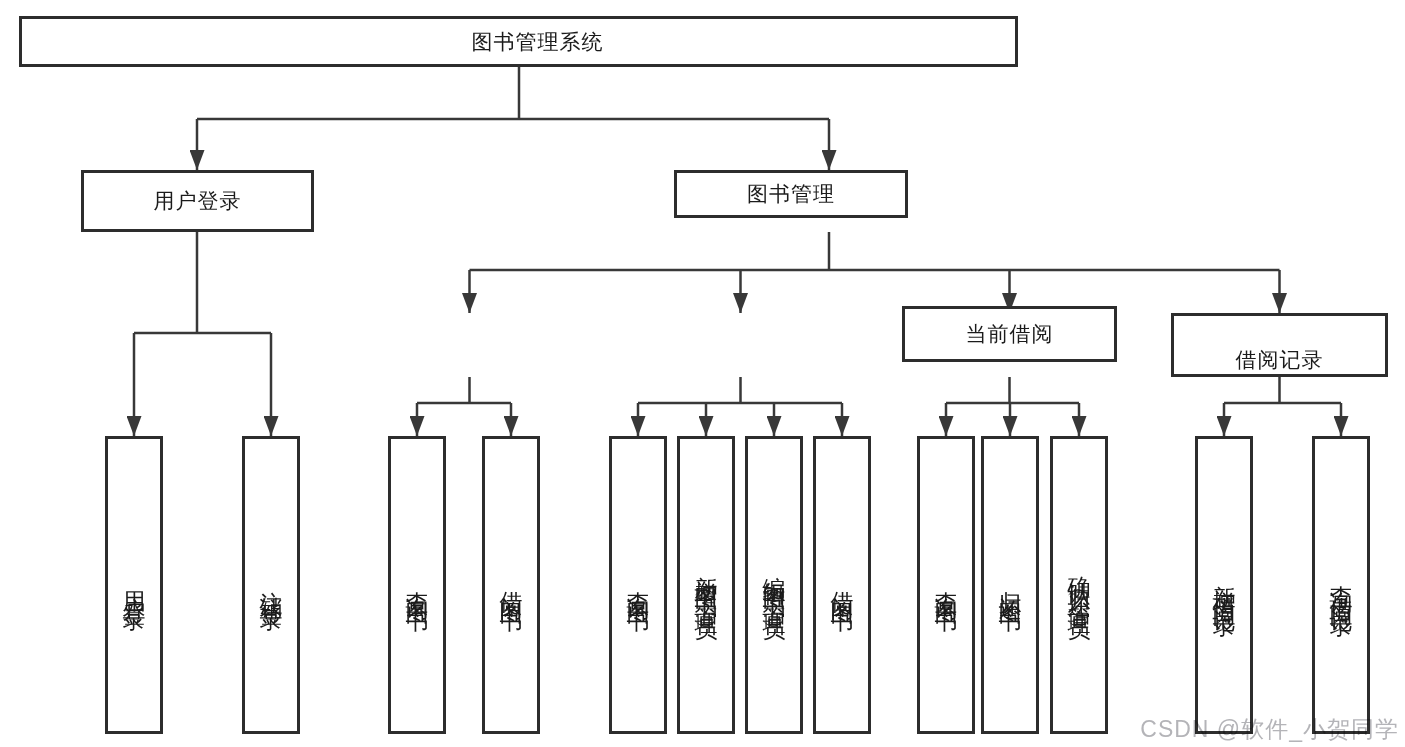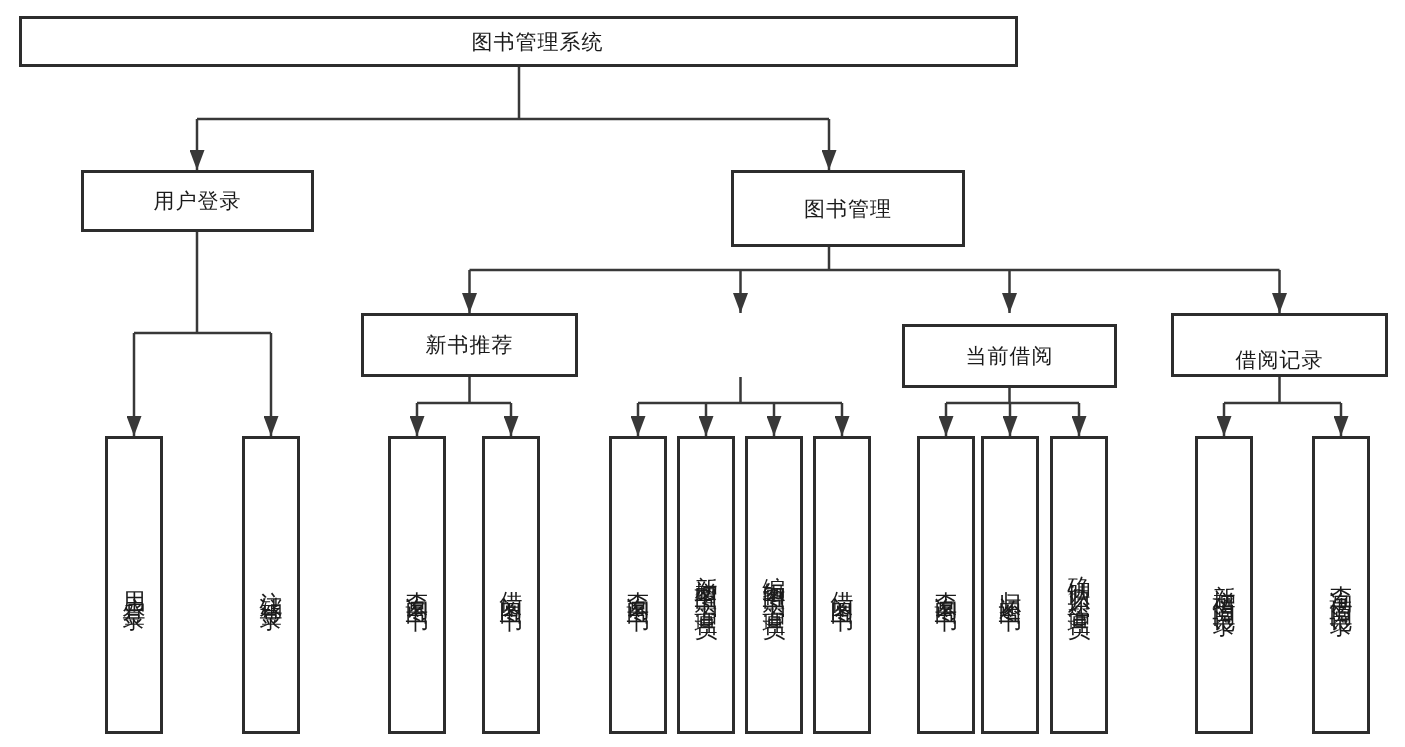--- a/index.html
+++ b/index.html
@@ -95,28 +95,25 @@
     </g>
   </svg>
 
   <div class="node h" style="left:19px; top:16px; width:999px; height:51px;padding-left:38px;">
     <span>图书管理系统</span>
   </div>
 
   <div class="node h" style="left:81px; top:170px; width:233px; height:62px;">
     <span>用户登录</span>
   </div>
-  <div class="node h" style="left:731px; top:170px; width:234px; height:77px;">
+  <div class="node h" style="left:674px; top:170px; width:234px; height:48px;">
     <span>图书管理</span>
   </div>
 
-  <div class="node h" style="left:361px; top:313px; width:217px; height:64px;">
-    <span>新书推荐</span>
-  </div>
-  <div class="node h" style="left:902px; top:324px; width:215px; height:64px;">
+  <div class="node h" style="left:902px; top:306px; width:215px; height:56px;">
     <span>当前借阅</span>
   </div>
   <div class="node h" style="left:1171px; top:313px; width:217px; height:64px;align-items:flex-end;">
     <span>借阅记录</span>
   </div>
 
   <div class="node leaf" style="left:105px; top:436px; width:58px; height:298px;">
     <span>用户登录</span>
   </div>
   <div class="node leaf" style="left:242px; top:436px; width:58px; height:298px;">
@@ -153,14 +150,15 @@
     <span>确认归还（管理员）</span>
   </div>
 
   <div class="node leaf" style="left:1195px; top:436px; width:58px; height:298px;">
     <span>新增借阅记录</span>
   </div>
   <div class="node leaf" style="left:1312px; top:436px; width:58px; height:298px;">
     <span>查询借阅记录</span>
   </div>
 
+  <div class="watermark">CSDN @软件_小贺同学</div>
 
 </div>
 
 </body></html>

